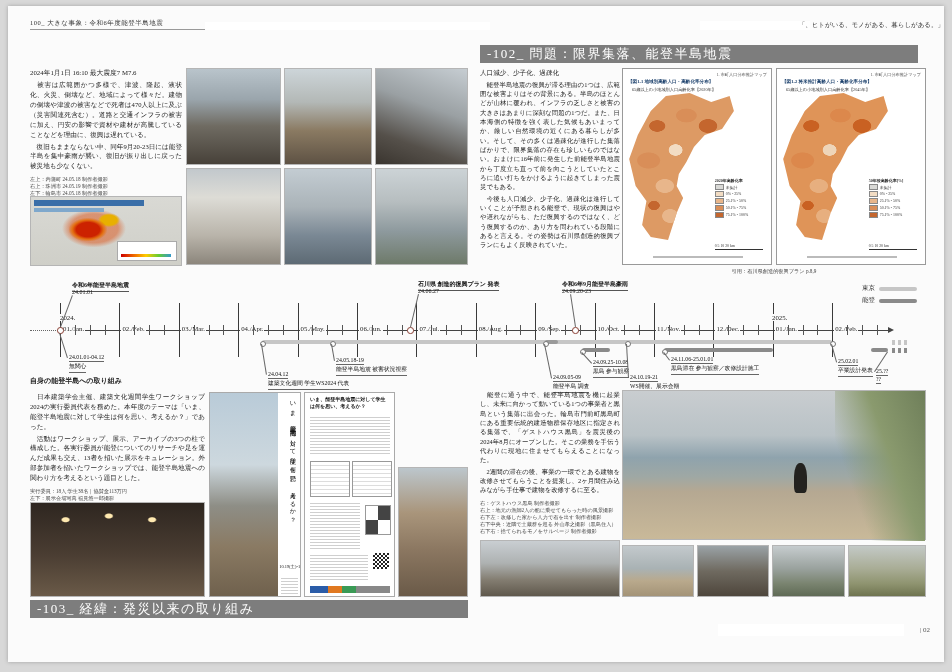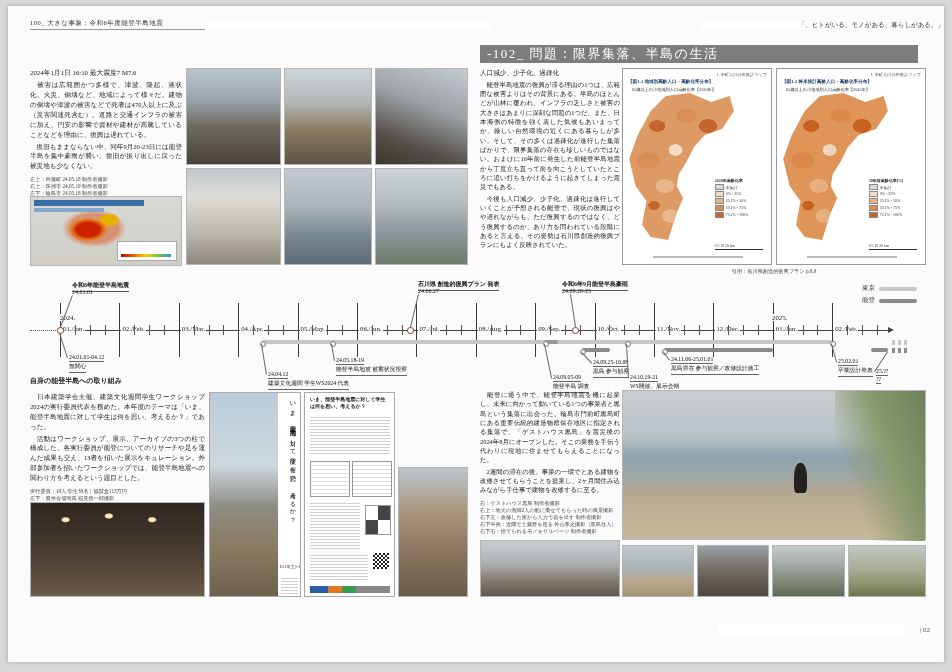--- a/index.html
+++ b/index.html
@@ -103,21 +103,21 @@
     <div class="abs" style="left:3px;top:3px;width:110px;height:6px;background:#3a6ea8;"></div>
     <div class="abs" style="left:3px;top:11px;width:70px;height:4px;background:#7fa8cc;"></div>
     <div class="abs" style="right:4px;bottom:4px;width:58px;height:18px;background:#fff;border:0.4px solid #aaa;">
       <div class="abs" style="left:3px;bottom:3px;width:50px;height:3px;background:linear-gradient(90deg,#c00,#e60,#fc0,#6c3,#39c);"></div>
     </div>
   </div>
   <div class="abs ph" style="left:186px;top:168px;width:95px;height:97px;background:linear-gradient(180deg,#c2c8cc 0%,#dddcd6 30%,#b9b4aa 70%,#8c867c 100%);"></div>
   <div class="abs ph" style="left:284px;top:168px;width:88px;height:97px;background:linear-gradient(180deg,#c3ccd2 0%,#aab3b8 40%,#7a8894 70%,#5d6a74 100%);"></div>
   <div class="abs ph" style="left:375px;top:168px;width:93px;height:97px;background:linear-gradient(180deg,#ccd3d6 0%,#b6bdbf 35%,#8e9a9e 65%,#6e7a6a 100%);"></div>
 
-  <div class="abs bar-title" style="left:480px;top:45px;width:424px;">-102_ 問題：限界集落、半島の生活</div>
+  <div class="abs bar-title" style="left:480px;top:45px;width:424px;">-102_ 問題：限界集落、能登半島地震</div>
   <div class="abs col-text" style="left:480px;top:68px;width:140px;font-size:6.4px;line-height:1.46;">
     <div class="lead">人口減少、少子化、過疎化</div>
     <div>
         <p class="para">　能登半島地震の復興が滞る理由の1つは、広範囲な被害よりはその背景にある。半島のほとんどが山林に覆われ、インフラの乏しさと被害の大きさはあまりに深刻な問題の1つだ。また、日本海側の特徴を強く表した気候もあいまってか、厳しい自然環境の近くにある暮らしが多い。そして、その多くは過疎化が進行した集落ばかりで、限界集落の存在も珍しいものではない。おまけに16年前に発生した前能登半島地震から丁度立ち直って前を向こうとしていたところに追い打ちをかけるように起きてしまった震災でもある。</p>
         <p class="para">　今後も人口減少、少子化、過疎化は進行していくことが予想される能登で、現状の復興はやや遅れながらも、ただ復興するのではなく、どう復興するのか、あり方を問われている段階にあると言える。その姿勢は石川県創造的復興プランにもよく反映されていた。</p>
       </div>
   </div>
 
   <div class="abs mapfig" style="left:622px;top:68px;width:150px;height:197px;">
     <div class="corner">1. 市町人口分布推計マップ</div>
@@ -361,20 +361,21 @@
     <div class="abs ftext" style="left:5px;top:22px;width:80px;height:40px;"></div>
     <div class="abs" style="left:5px;top:68px;width:38px;height:34px;border:0.5px solid #999;background:repeating-linear-gradient(#fff 0 3px,#ddd 3px 4px);"></div>
     <div class="abs" style="left:47px;top:68px;width:38px;height:34px;border:0.5px solid #999;background:repeating-linear-gradient(#fff 0 3px,#ddd 3px 4px);"></div>
     <div class="abs ftext" style="left:5px;top:108px;width:50px;height:48px;"></div>
     <div class="abs" style="left:60px;top:112px;width:24px;height:28px;border:0.5px solid #999;background:conic-gradient(#444 25%,#fff 0 50%,#444 0 75%,#fff 0);"></div>
     <div class="abs" style="left:68px;top:160px;width:16px;height:16px;background:repeating-conic-gradient(#222 0 25%,#fff 0 50%);background-size:4px 4px;"></div>
     <div class="abs ftext" style="left:5px;top:160px;width:58px;height:28px;"></div>
     <div class="abs" style="left:5px;bottom:3px;width:80px;height:7px;background:linear-gradient(90deg,#2a5ca8 0 22%,#e07820 22% 40%,#3a9a55 40% 58%,#888 58% 100%);"></div>
   </div>
   <div class="abs ph" style="left:398px;top:467px;width:70px;height:130px;background:linear-gradient(180deg,#bcc6cc 0%,#a9957b 35%,#8a7660 65%,#6a5a48 100%);"></div>
+  <div class="abs bar-title" style="left:30px;top:600px;width:424px;">-103_ 経緯：発災以来の取り組み</div>
 
   <div class="abs col-text" style="left:480px;top:390px;width:140px;font-size:6.4px;line-height:1.46;">
     <div>
         <p class="para">　能登に通う中で、能登半島地震を機に起業し、未来に向かって動いている1つの事業者と黒島という集落に出会った。輪島市門前町黒島町にある重要伝統的建造物群保存地区に指定される集落で、「ゲストハウス黒島」を震災後の2024年8月にオープンした。そこの業務を手伝う代わりに現地に住ませてもらえることになった。</p>
         <p class="para">　2週間の滞在の後、事業の一環でとある建物を改修させてもらうことを提案し、2ヶ月間住み込みながら手仕事で建物を改修するに至る。</p>
       </div>
     <div class="caps">
         <div class="cap">右：ゲストハウス黒島 制作者撮影</div>
         <div class="cap">右上：地元の漁師2人の船に乗せてもらった時の風景撮影</div>
         <div class="cap">右下左：改修した家から人力で石を出す 制作者撮影</div>

